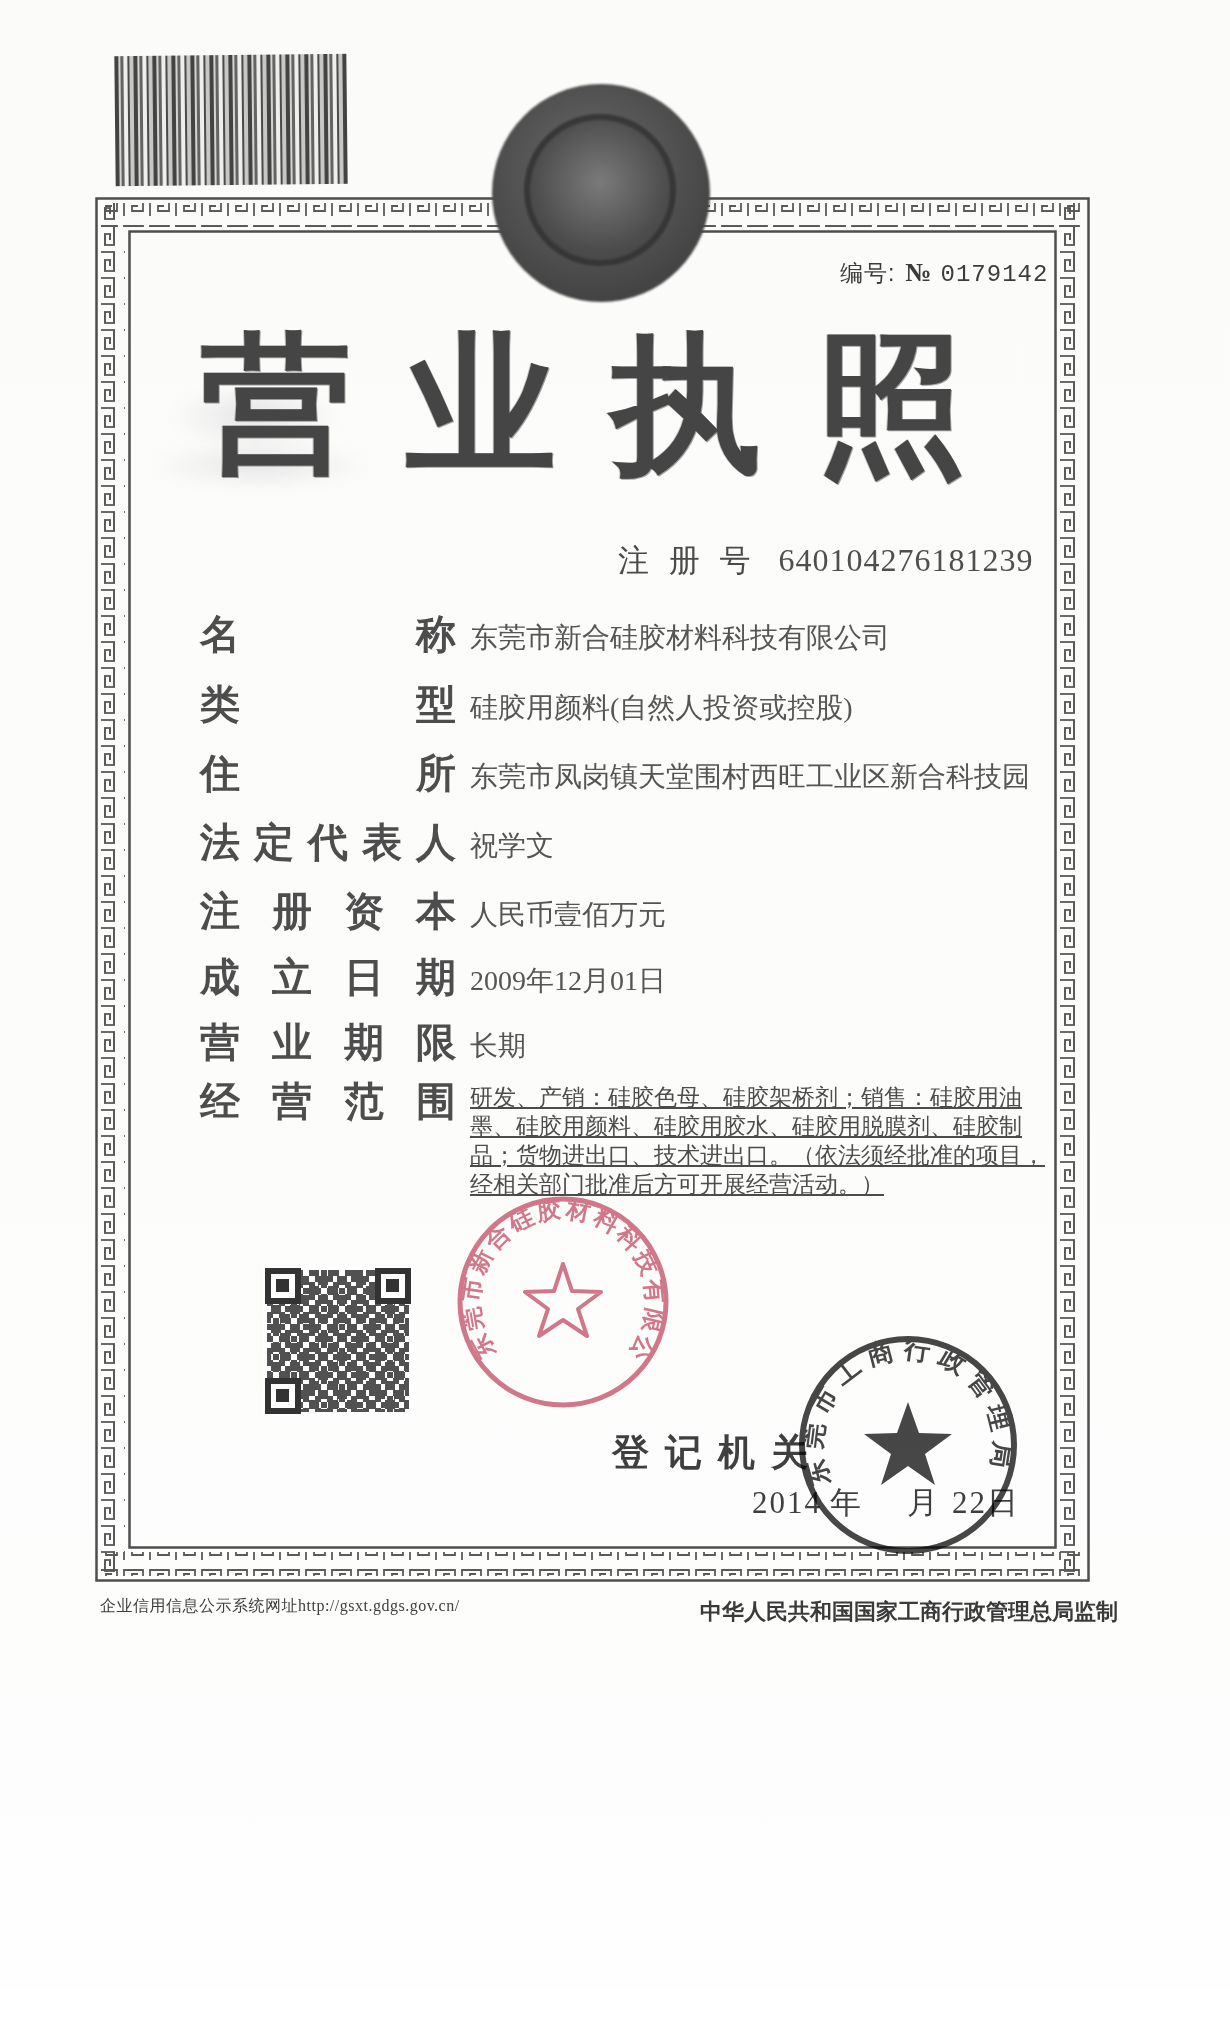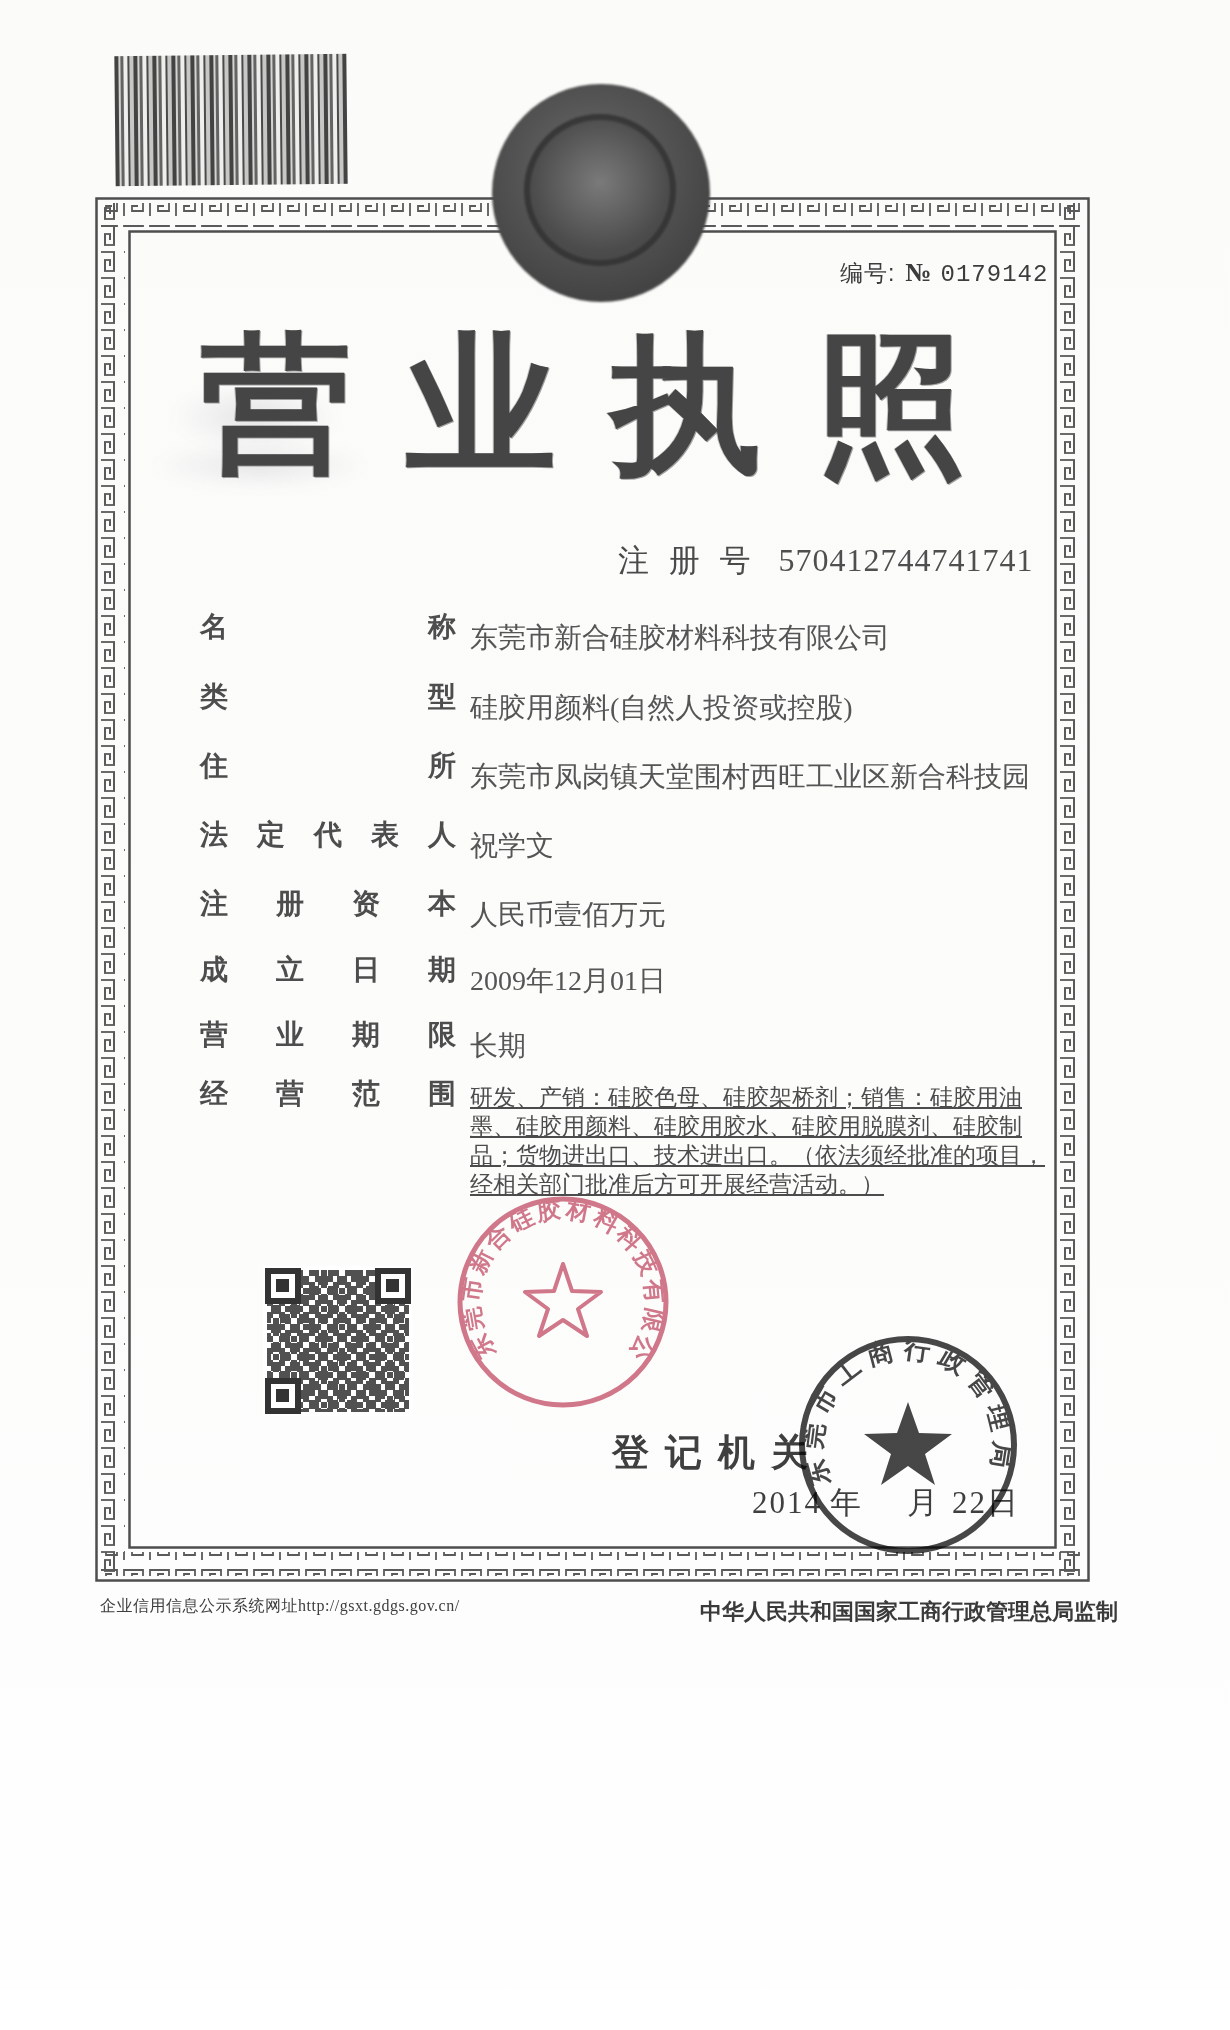--- a/index.html
+++ b/index.html
@@ -56,21 +56,21 @@
     position:absolute;left:618px;top:540px;z-index:4;white-space:nowrap;
     font-size:31px;color:#4a4a4a;
   }
   .regno .lbl{letter-spacing:6px;margin-right:22px;font-weight:500;}
   .regno .val{font-size:32px;letter-spacing:1px;color:#4f4f4f;}
   
   .fields{position:absolute;left:200px;top:0;width:845px;z-index:4;}
   .frow{position:absolute;left:0;width:845px;}
   .frow .flabel{
     position:absolute;left:0;top:0;width:256px;
-    font-family:"Liberation Sans", sans-serif;font-weight:600;font-size:28px;color:#4d4d4d;
+    font-family:"Liberation Sans", sans-serif;font-weight:600;font-size:40px;color:#4d4d4d;
     text-align:justify;text-align-last:justify;line-height:1.1;
   }
   .frow .fvalue{
     position:absolute;left:270px;top:8px;width:575px;
     font-size:28px;color:#555;line-height:1.3;
   }
   .r0{top:612px;} .r1{top:682px;} .r2{top:751px;} .r3{top:820px;}
   .r4{top:889px;} .r5{top:955px;} .r6{top:1020px;} .r7{top:1079px;}
   .r7 .fvalue{font-size:23px;line-height:29px;top:4px;color:#4c4c4c;text-decoration:underline;}
   
@@ -145,21 +145,21 @@
   <div class="smudge s1"></div>
   <div class="smudge s2"></div>
 
   <div class="serial">
     <span>编号:</span><span class="no-symbol">№</span><span class="no-digits">0179142</span>
   </div>
 
   <div class="title">营业执照</div>
 
   <div class="regno">
-    <span class="lbl">注 册 号</span><span class="val">570412744741741</span>
+    <span class="lbl">注 册 号</span><span class="val">640104276181239</span>
   </div>
 
   <div class="fields">
     <div class="frow r0">
       <div class="flabel">名称</div>
       <div class="fvalue">东莞市新合硅胶材料科技有限公司</div>
     </div>
     <div class="frow r1">
       <div class="flabel">类型</div>
       <div class="fvalue">硅胶用颜料(自然人投资或控股)</div>

